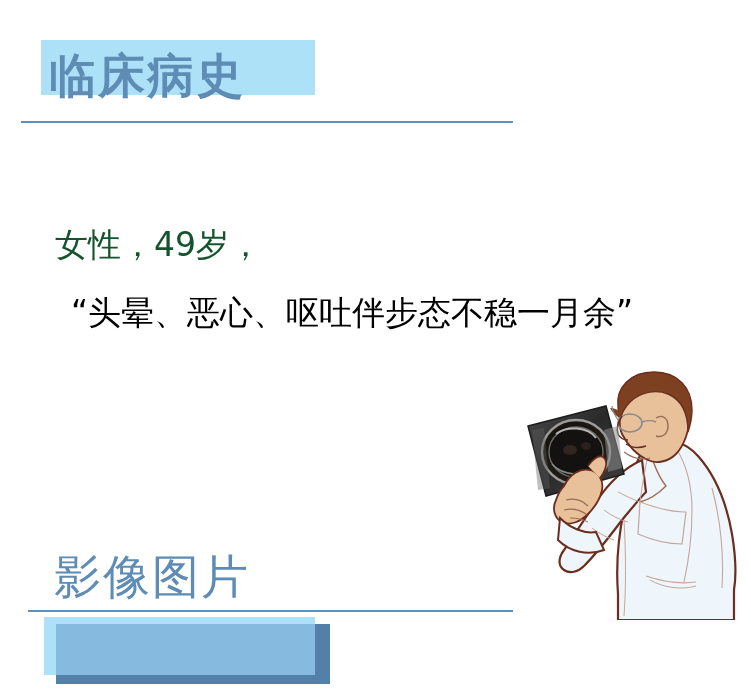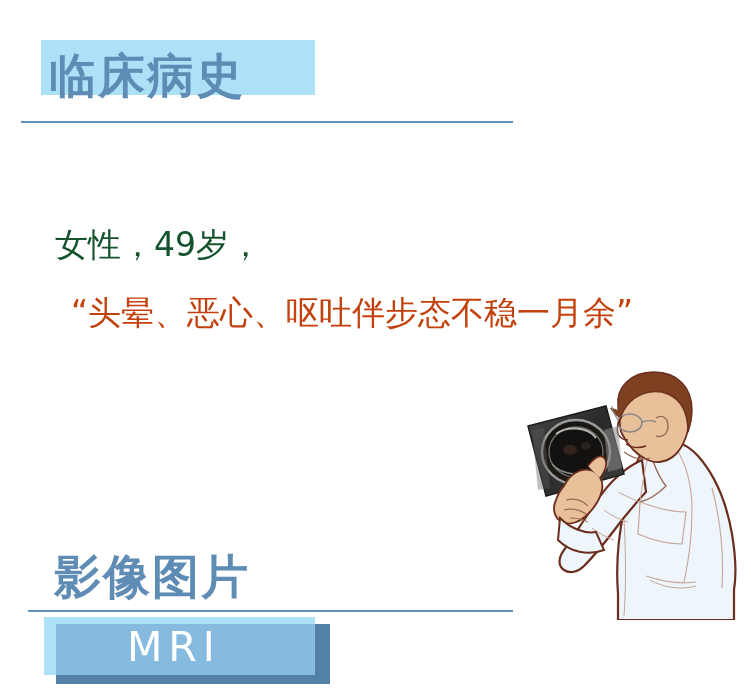--- a/index.html
+++ b/index.html
@@ -57,33 +57,33 @@
     line-height: 1.25;
     color: #14532d;
     white-space: nowrap;
   }
   .body-line-2 {
     position: absolute;
     left: 71px;
     top: 292px;
     font-size: 33px;
     line-height: 1.25;
-    color: #c2410c;
+    color: #000000;
     white-space: nowrap;
   }
 
   
   .heading-2 {
     position: absolute;
     left: 54px;
     top: 553px;
     font-size: 47px;
     line-height: 1;
     letter-spacing: 2px;
-    font-weight: bold;
+    font-weight: normal;
     color: #5e8cb4;
     white-space: nowrap;
   }
   .rule-2 {
     position: absolute;
     left: 28px;
     top: 610px;
     width: 485px;
     height: 2px;
     background: #5e91be;
@@ -240,15 +240,14 @@
         <path d="M60 150 C70 160 84 166 96 164 L104 182 C88 188 70 184 58 172 Z" fill="#eef6fb" stroke="#6b2d1e" stroke-width="2"></path>
       </g>
     </svg>
   </div>
 
   <div class="heading-2">影像图片</div>
   <div class="rule-2"></div>
   <div class="mri-box-back"></div>
   <div class="mri-box-front"></div>
   <div class="mri-box-front-light"></div>
-  <div class="mri-label">MRI</div>
 
 </div>
 
 </body></html>

